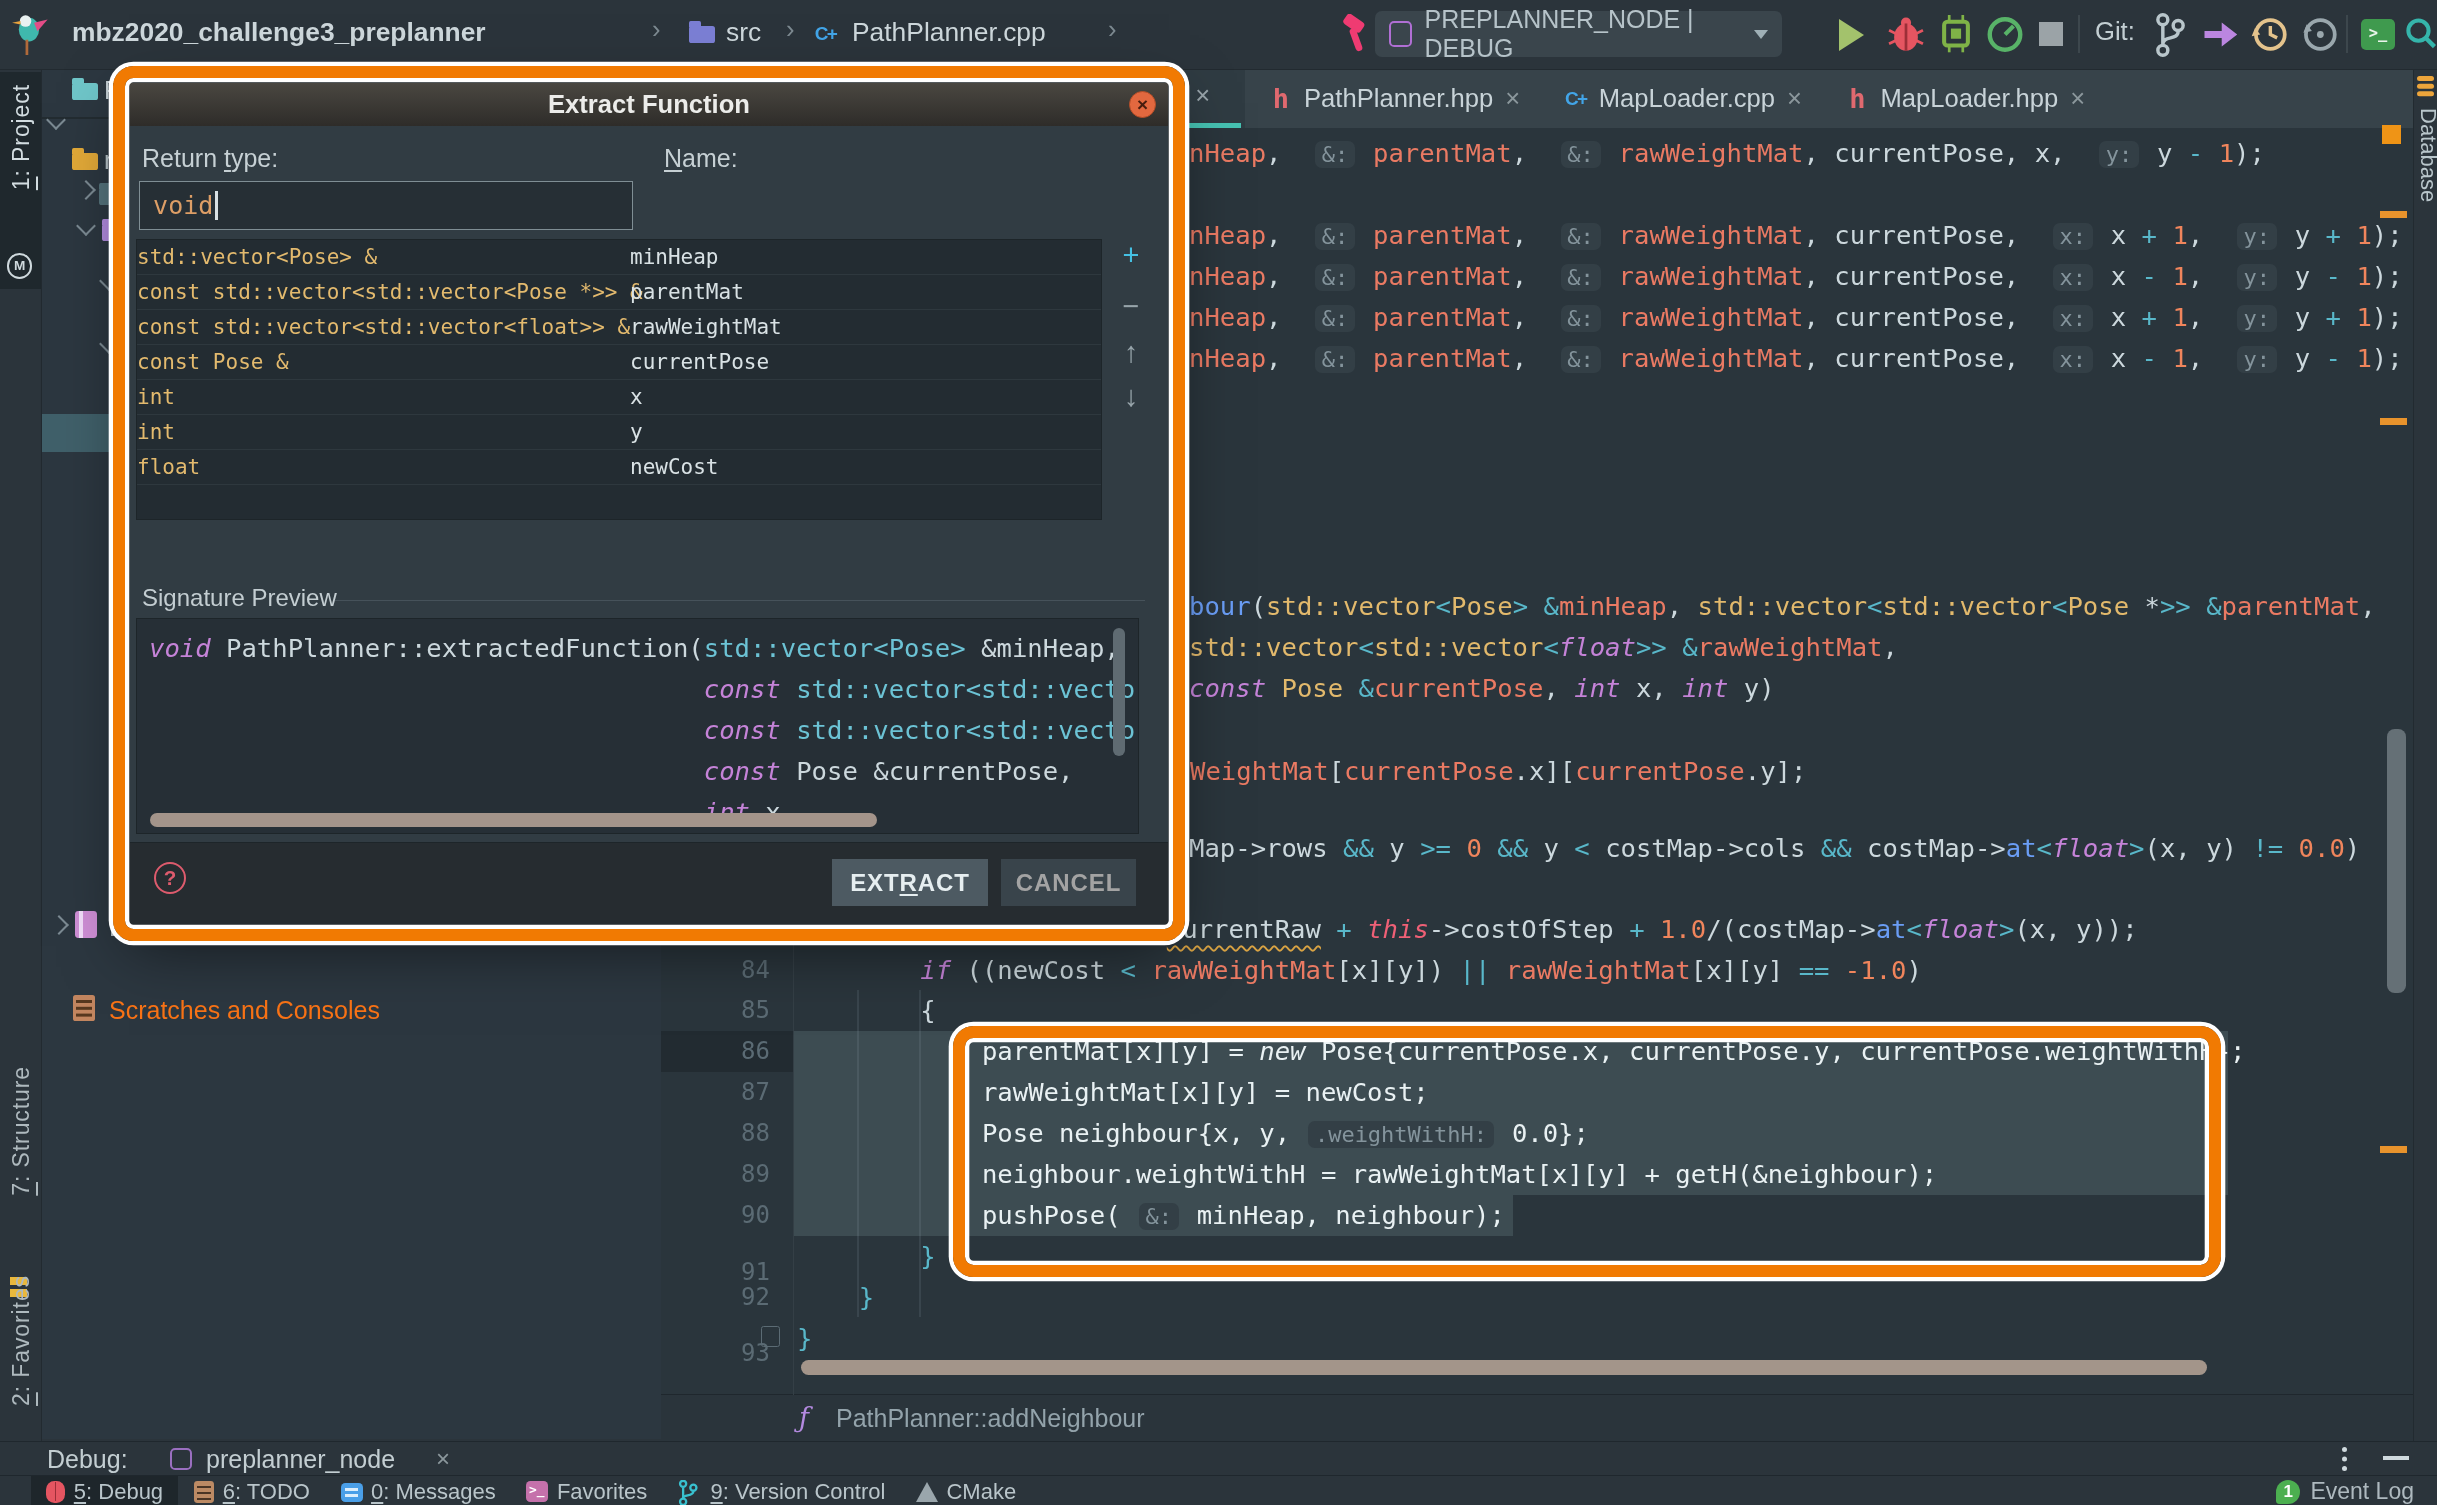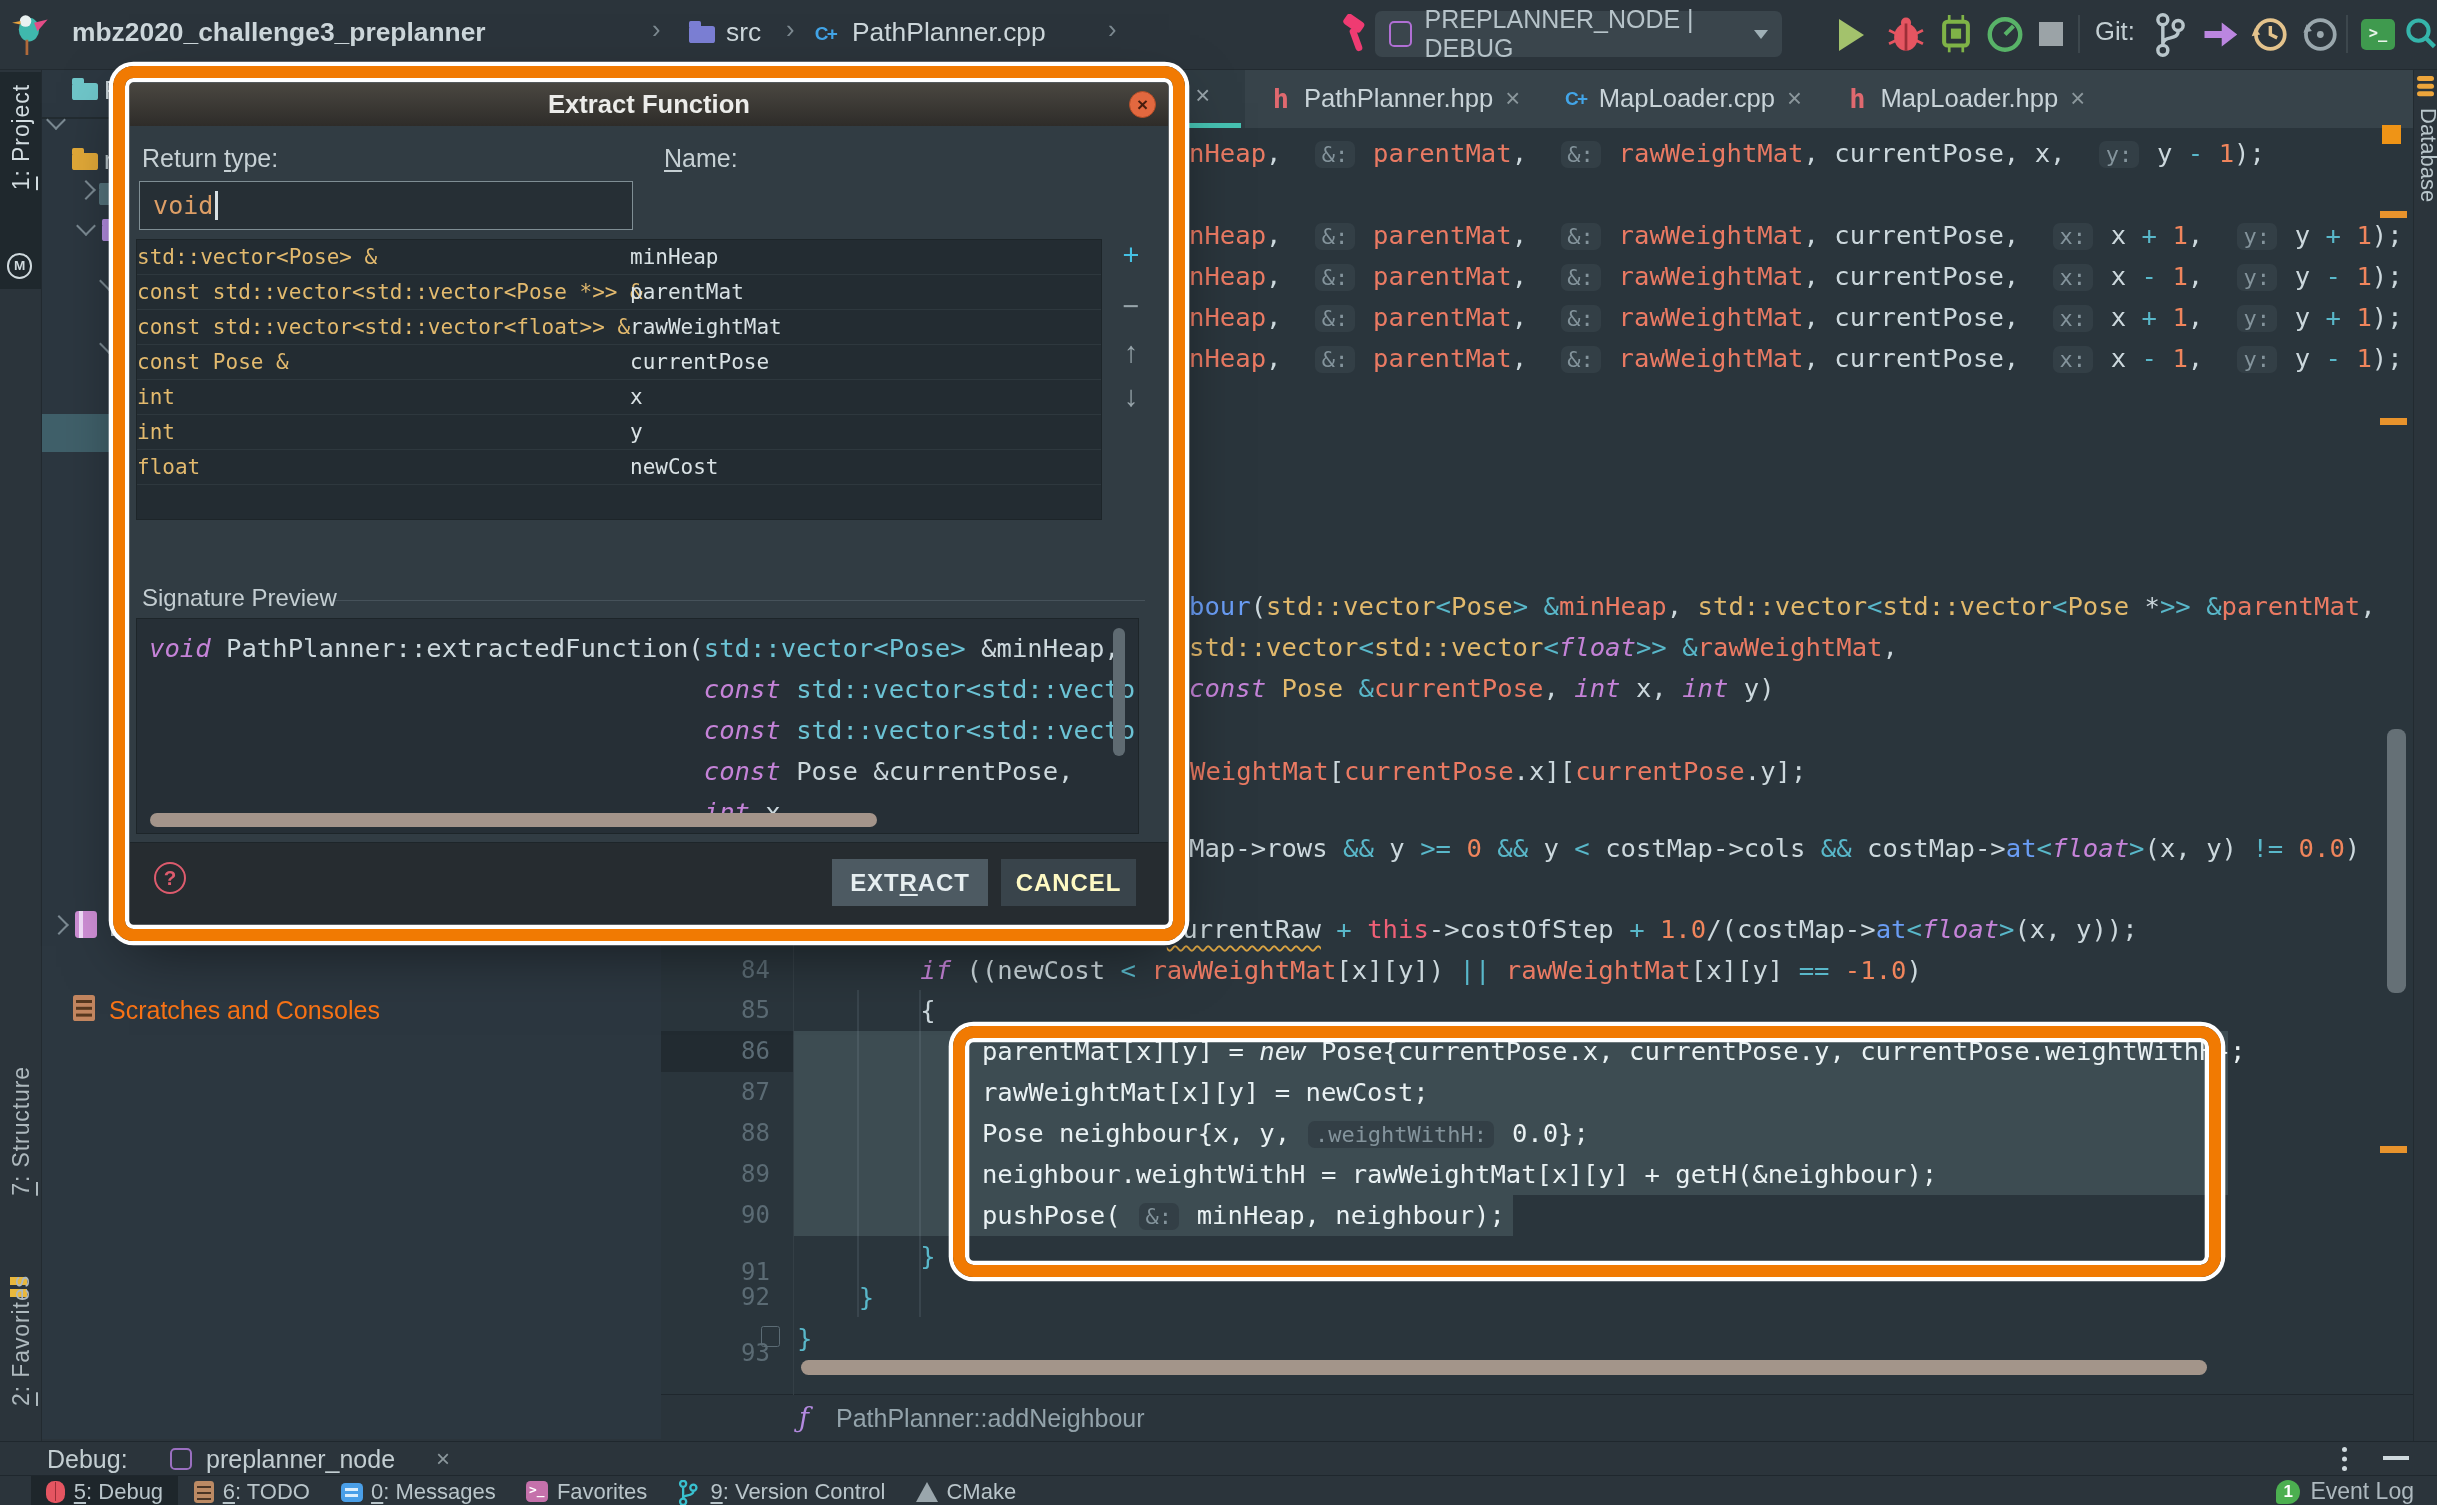--- a/index.html
+++ b/index.html
@@ -8,21 +8,21 @@
   .abs{position:absolute}
   
   .code-line{position:absolute;height:41px;line-height:41px;font-family:"DejaVu Sans Mono",monospace;
              font-size:25.6px;white-space:pre;z-index:10}
   .gutter-num{position:absolute;left:661px;width:109px;text-align:right;height:41px;line-height:41px;
               font-family:"DejaVu Sans Mono",monospace;font-size:24px;color:#5b6b74;z-index:10}
   .tk-d{color:#ccd8dd}.tk-w{color:#e9f1f3}
   .tk-o{color:#ea7a63}.tk-y{color:#e2b96c}.tk-c{color:#59b8ca}.tk-n{color:#f0855c}
   .tk-b{color:#6a9df5}
   .tk-p{color:#c583d8;font-style:italic}
-  .tk-t{color:#ef6076;}
+  .tk-t{color:#ef6076;font-style:italic}
   .tk-wi{color:#e9f1f3;font-style:italic}
   .tk-ty{color:#6cc3d5}
   .tk-u{color:#ccd8dd;text-decoration:underline wavy #d9a343 1.7px;text-underline-offset:6.8px}
   .tk-i{background:#333f46;color:#84949c;border-radius:6.8px;padding:0.9px 6.8px;margin:0 2.6px;font-size:22px}
   
   #top-bar{left:0;top:0;width:2438px;height:69px;background:#2b343b;z-index:20;border-bottom:0.9px solid #222a30}
   #left-strip{left:0;top:69px;width:41px;height:1436px;background:#2b343b;border-right:0.9px solid #222a30;z-index:4}
   #project-panel{left:41px;top:69px;width:620px;height:1370px;background:#2c3740;z-index:2}
   #editor{left:661px;top:128px;width:1752px;height:1267px;background:#2a353c;z-index:1}
   #tab-strip{left:661px;top:69px;width:1752px;height:59px;background:#37434a;z-index:3;display:flex;align-items:center}
@@ -404,19 +404,19 @@
         <div class="sig-line"><span class="tk-d">                                    </span><span class="tk-p">const</span><span class="tk-d"> Pose &amp;currentPose,</span></div>
         <div class="sig-line"><span class="tk-d">                                    </span><span class="tk-p">int</span><span class="tk-d"> x,</span></div>
       </div>
     <div class="sb-thumb" style="left:976px;top:8.5px;width:12px;height:128px;background:#5f6b72"></div>
   </div>
   <div class="sb-thumb" style="left:19.6px;top:730px;width:727px;height:13.6px;background:#a3948a"></div>
 
   <div class="abs" style="left:0;top:759px;width:1038px;height:84px;background:#262c30;border-top:0.9px solid #1d2529">
     <span class="abs" style="left:24px;top:19px;width:32px;height:32px;border:2.6px solid #dd5b6d;border-radius:50%;box-sizing:border-box;color:#dd5b6d;font-size:20.5px;font-weight:bold;text-align:center;line-height:28px">?</span>
     <div class="dlg-btn" style="left:702px;top:16px;width:156px;background:#4d5a62;color:#e6eef0"><span>EXT</span><span class="mn">R</span><span>ACT</span></div>
-    <div class="dlg-btn" style="left:871px;top:16px;width:135px;background:#39444b;color:#fef9c3">CANCEL</div>
+    <div class="dlg-btn" style="left:871px;top:16px;width:135px;background:#39444b;color:#a3a3a3">CANCEL</div>
   </div>
 </div>
 
 <div class="ann-frame" style="left:113px;top:66px;width:1072px;height:875px"></div>
 <div class="ann-frame" style="left:953px;top:1026px;width:1268px;height:251px"></div>
 
 
 </body></html>

